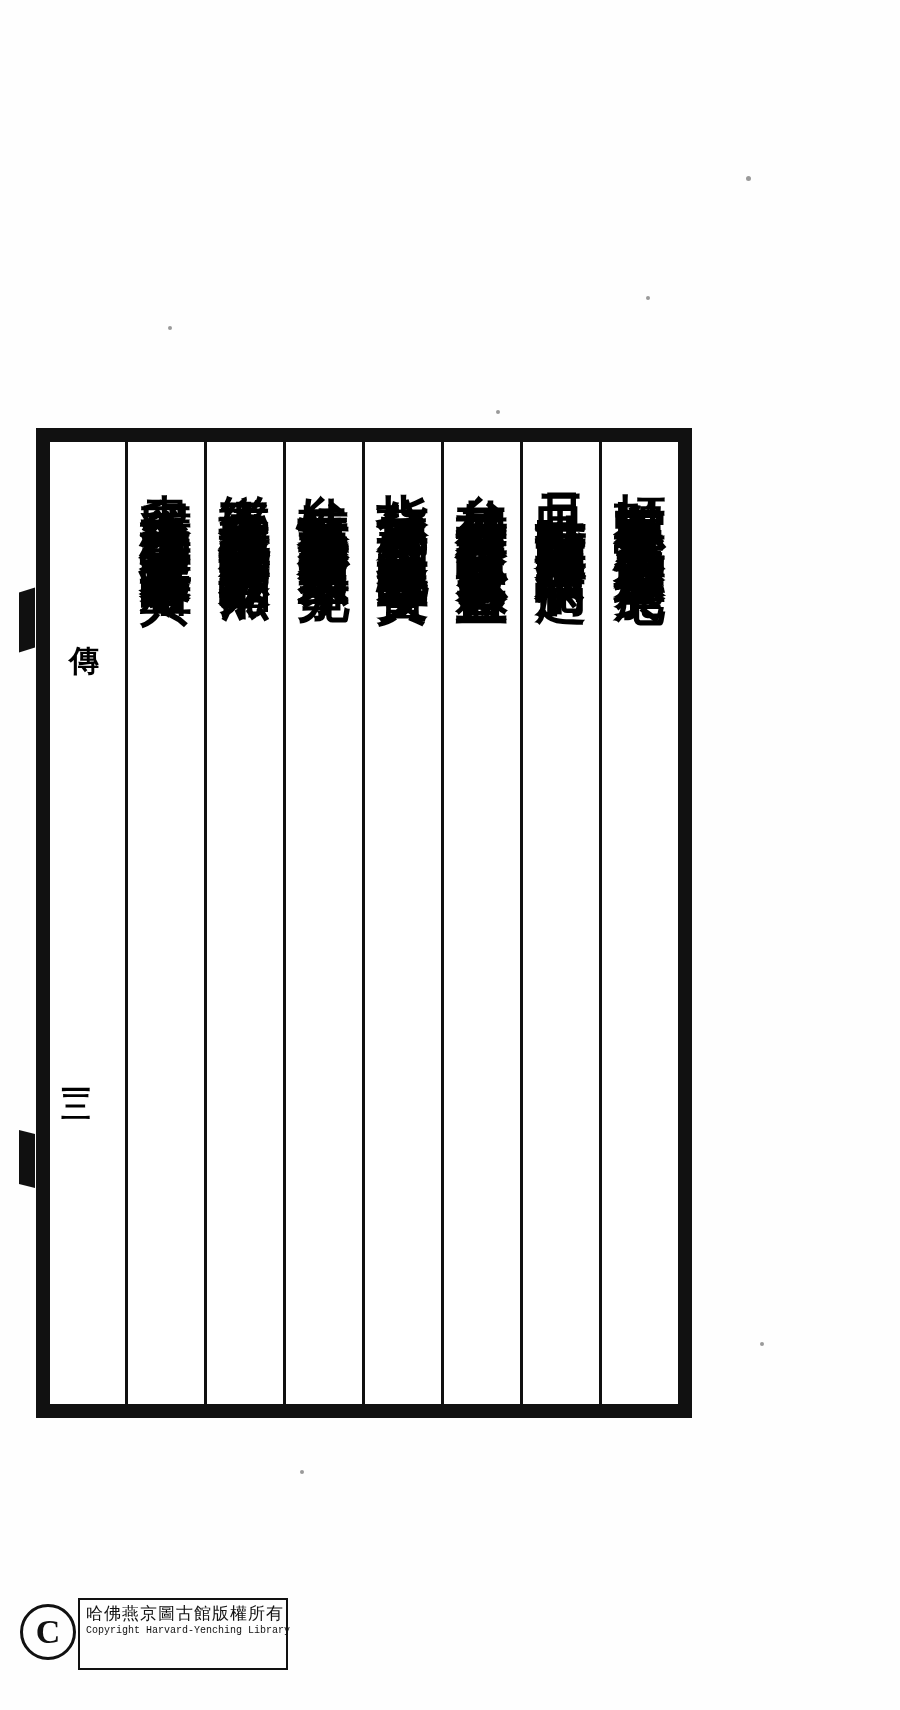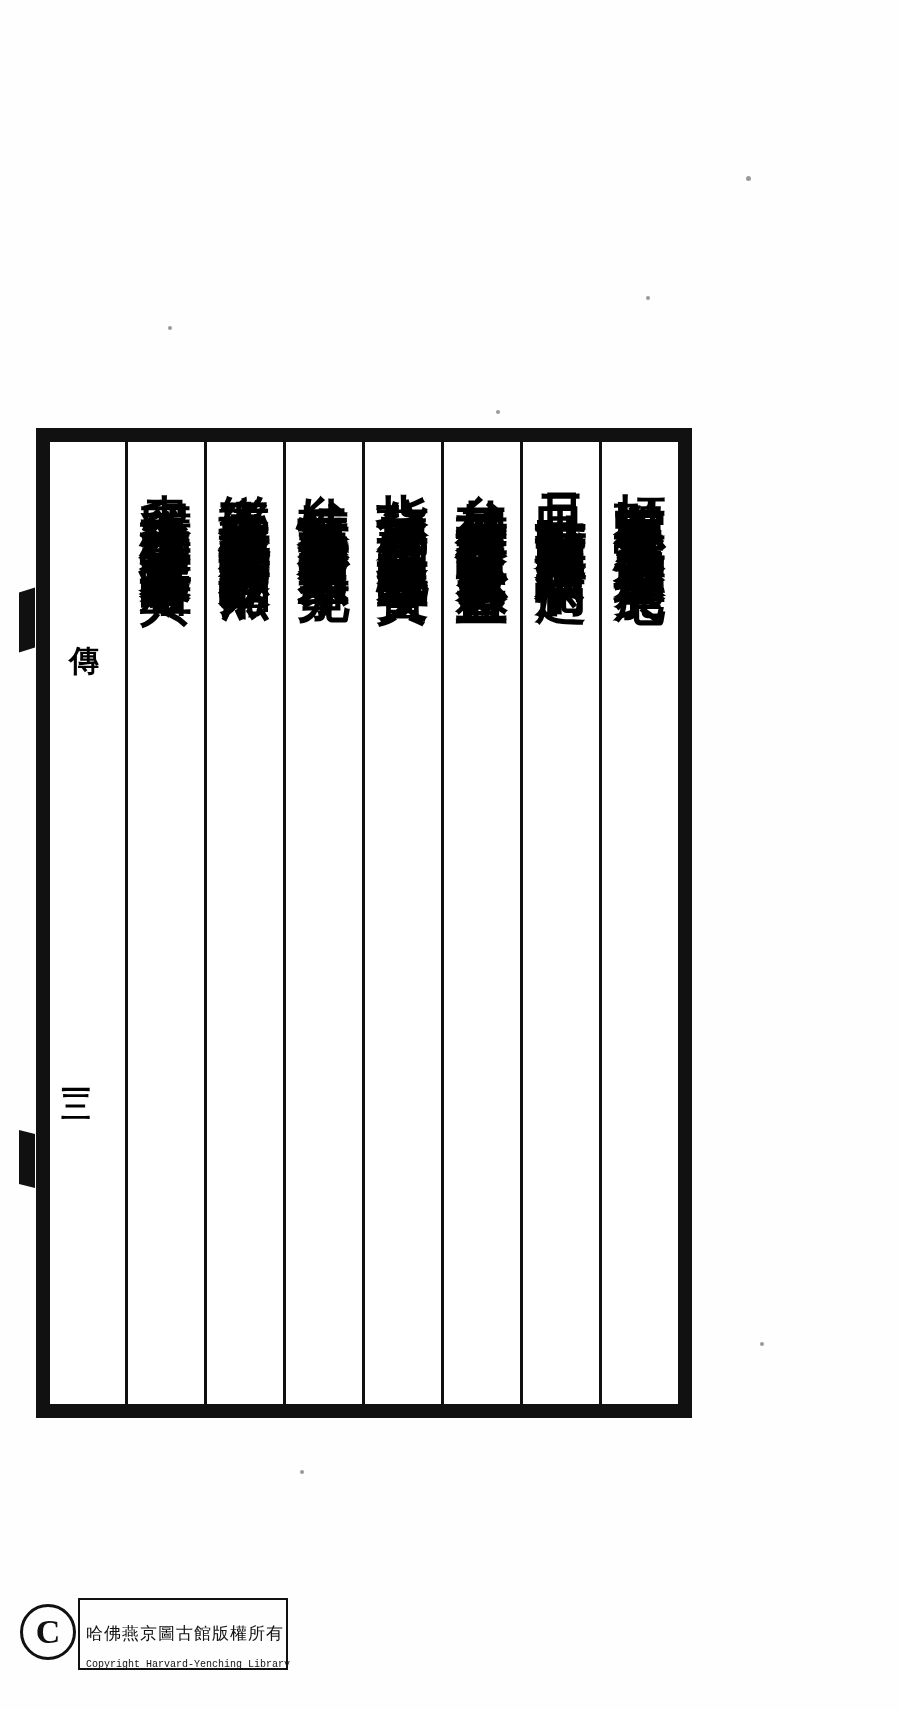--- a/index.html
+++ b/index.html
@@ -157,31 +157,30 @@
     font-size: 34px;
     font-weight: 700;
     color: #111;
   }
   #stamp-box {
     position: absolute;
     left: 58px; top: 0;
     width: 210px; height: 72px;
     border: 2px solid #111;
     box-sizing: border-box;
-    padding: 22px 6px 0 6px;
+    padding: 2px 6px 0 6px;
   }
   #stamp-cn {
     font-family: "DejaVu Serif", serif;
     font-size: 17px;
     letter-spacing: 1px;
     color: #111;
     white-space: nowrap;
   }
   #stamp-en {
-    margin-top: 14px;
     font-family: "Liberation Mono", monospace;
     font-size: 10px;
     letter-spacing: 0px;
     color: #111;
     white-space: nowrap;
   }
 </style>
 </head>
 <body>
 

